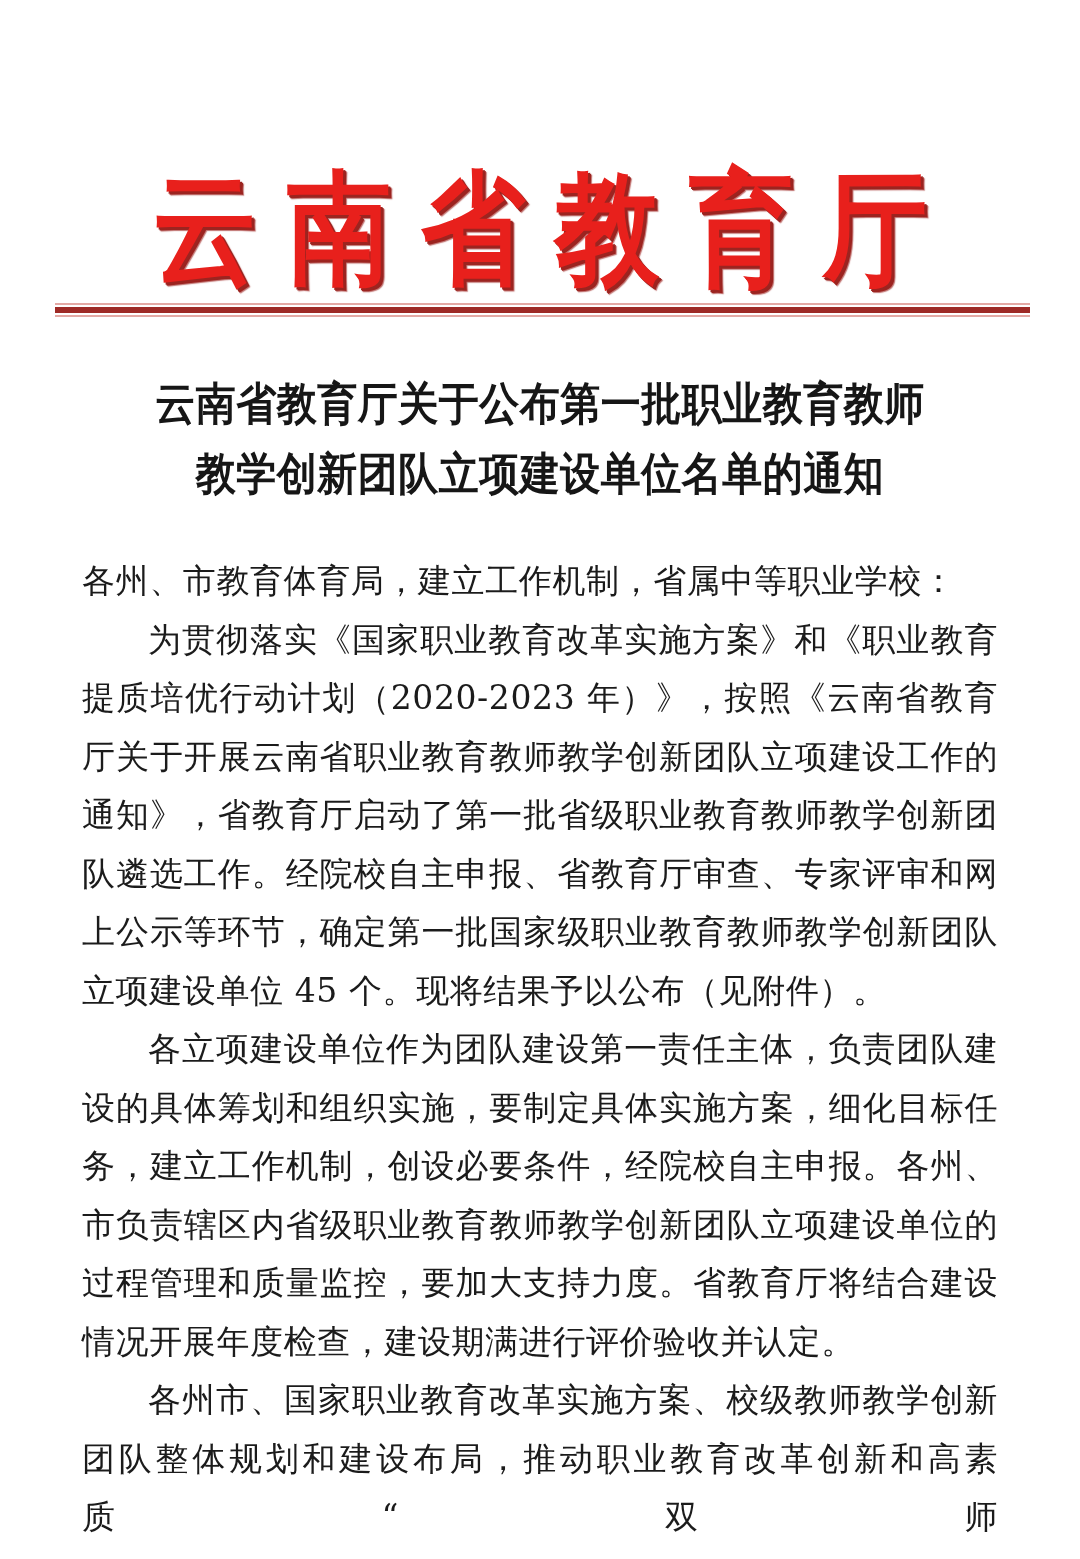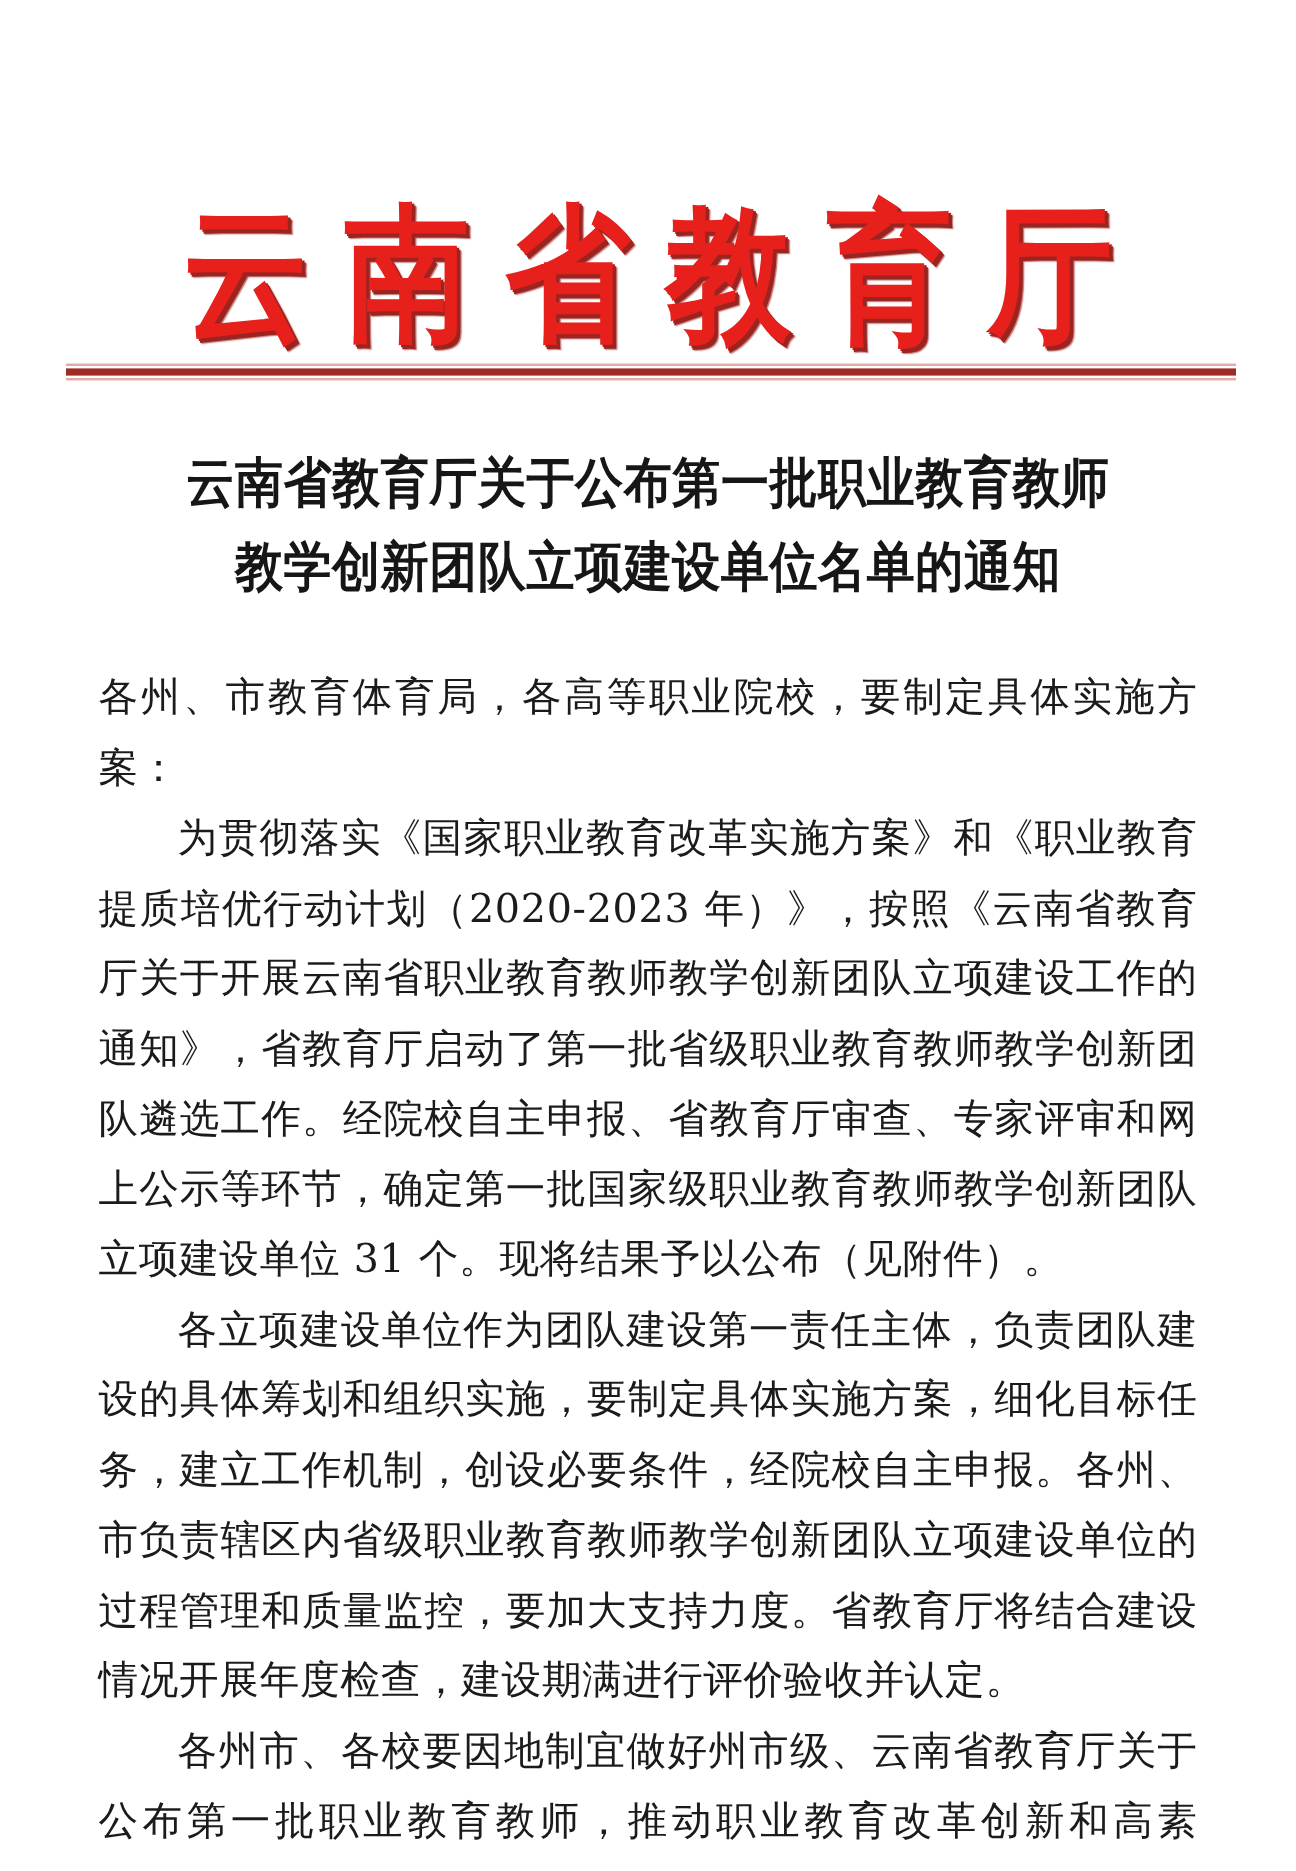--- a/index.html
+++ b/index.html
@@ -141,19 +141,19 @@
     <div class="rule-main"></div>
     <div class="rule-hair-bottom"></div>
   </div>
 
   <div class="doc-title">
     <div class="doc-title-line">云南省教育厅关于公布第一批职业教育教师</div>
     <div class="doc-title-line">教学创新团队立项建设单位名单的通知</div>
   </div>
 
   <div class="body-text">
-    <p class="para salutation">各州、市教育体育局，各高等职业院校，要制定具体实施方案：</p>
-    <p class="para indent">为贯彻落实《国家职业教育改革实施方案》和《职业教育提质培优行动计划（2020-2023 年）》，按照《云南省教育厅关于开展云南省职业教育教师教学创新团队立项建设工作的通知》，省教育厅启动了第一批省级职业教育教师教学创新团队遴选工作。经院校自主申报、省教育厅审查、专家评审和网上公示等环节，确定第一批国家级职业教育教师教学创新团队立项建设单位 31 个。现将结果予以公布（见附件）。</p>
+    <p class="para salutation">各州、市教育体育局，建立工作机制，省属中等职业学校：</p>
+    <p class="para indent">为贯彻落实《国家职业教育改革实施方案》和《职业教育提质培优行动计划（2020-2023 年）》，按照《云南省教育厅关于开展云南省职业教育教师教学创新团队立项建设工作的通知》，省教育厅启动了第一批省级职业教育教师教学创新团队遴选工作。经院校自主申报、省教育厅审查、专家评审和网上公示等环节，确定第一批国家级职业教育教师教学创新团队立项建设单位 45 个。现将结果予以公布（见附件）。</p>
     <p class="para indent">各立项建设单位作为团队建设第一责任主体，负责团队建设的具体筹划和组织实施，要制定具体实施方案，细化目标任务，建立工作机制，创设必要条件，经院校自主申报。各州、市负责辖区内省级职业教育教师教学创新团队立项建设单位的过程管理和质量监控，要加大支持力度。省教育厅将结合建设情况开展年度检查，建设期满进行评价验收并认定。</p>
-    <p class="para indent last-clip">各州市、各校要因地制宜做好州市级、云南省教育厅关于公布第一批职业教育教师，推动职业教育改革创新和高素质“双师</p>
+    <p class="para indent last-clip">各州市、国家职业教育改革实施方案、校级教师教学创新团队整体规划和建设布局，推动职业教育改革创新和高素质“双师</p>
   </div>
 
 </div>
 
 </body></html>

